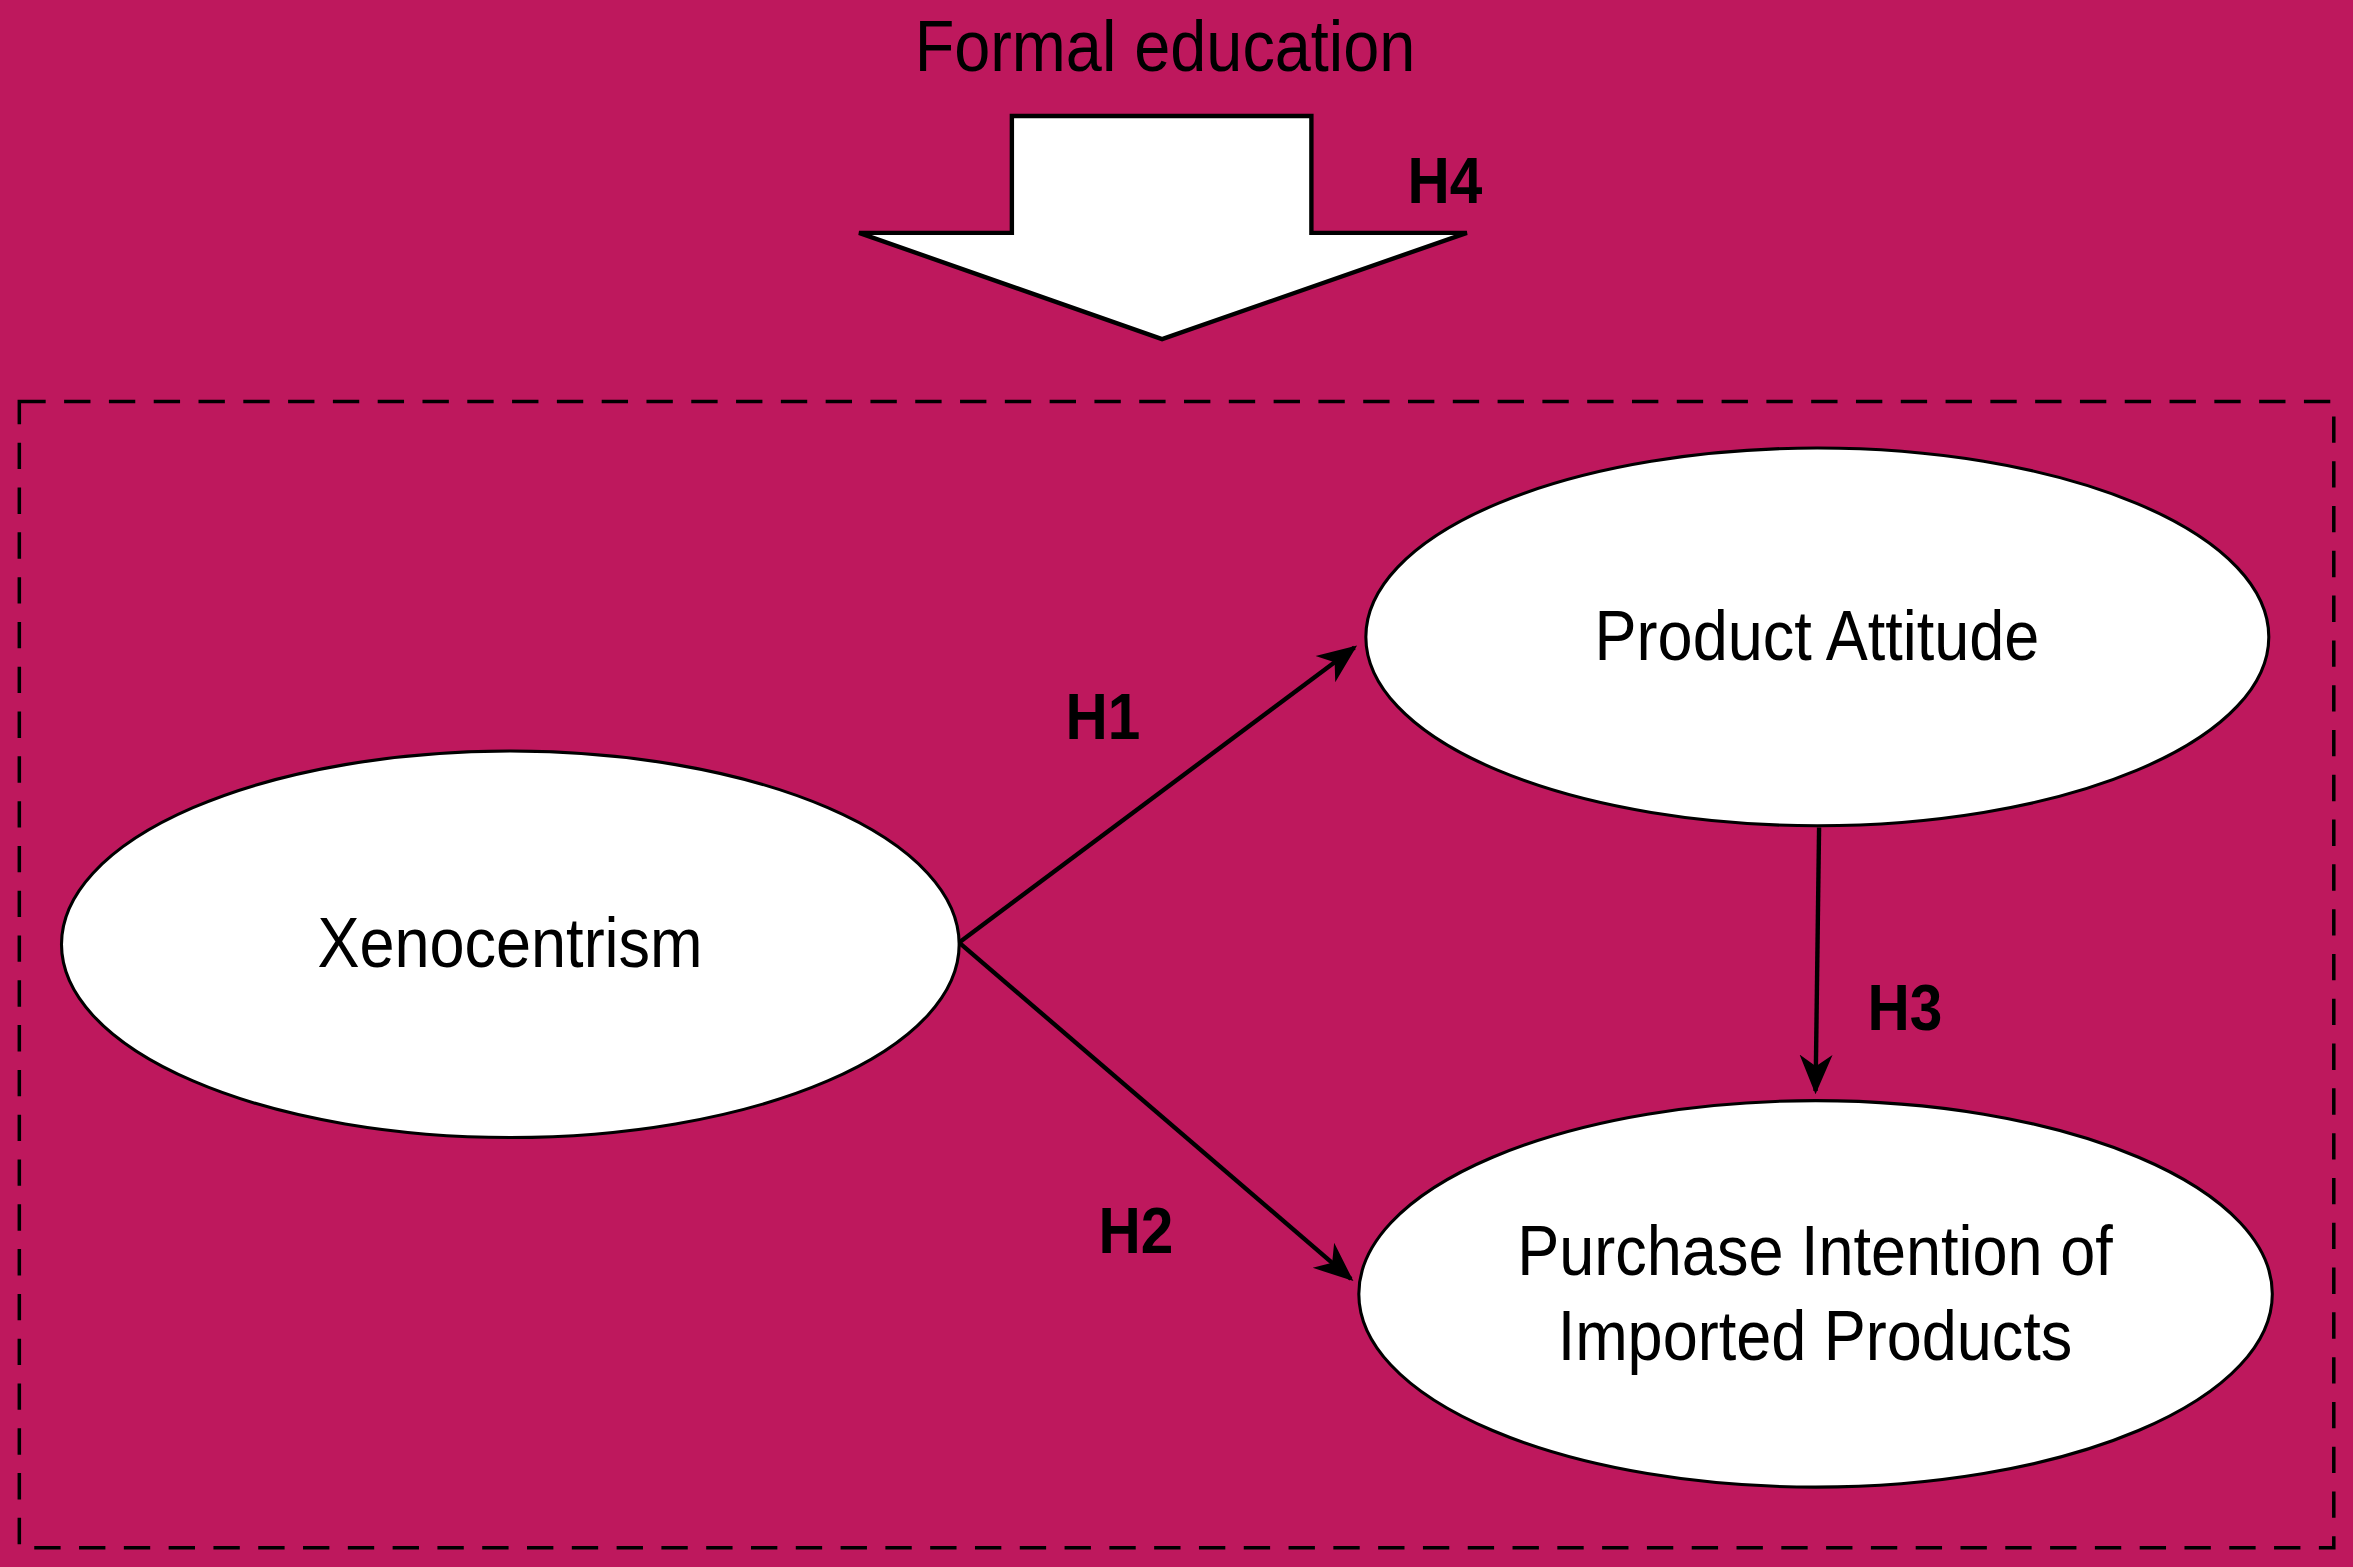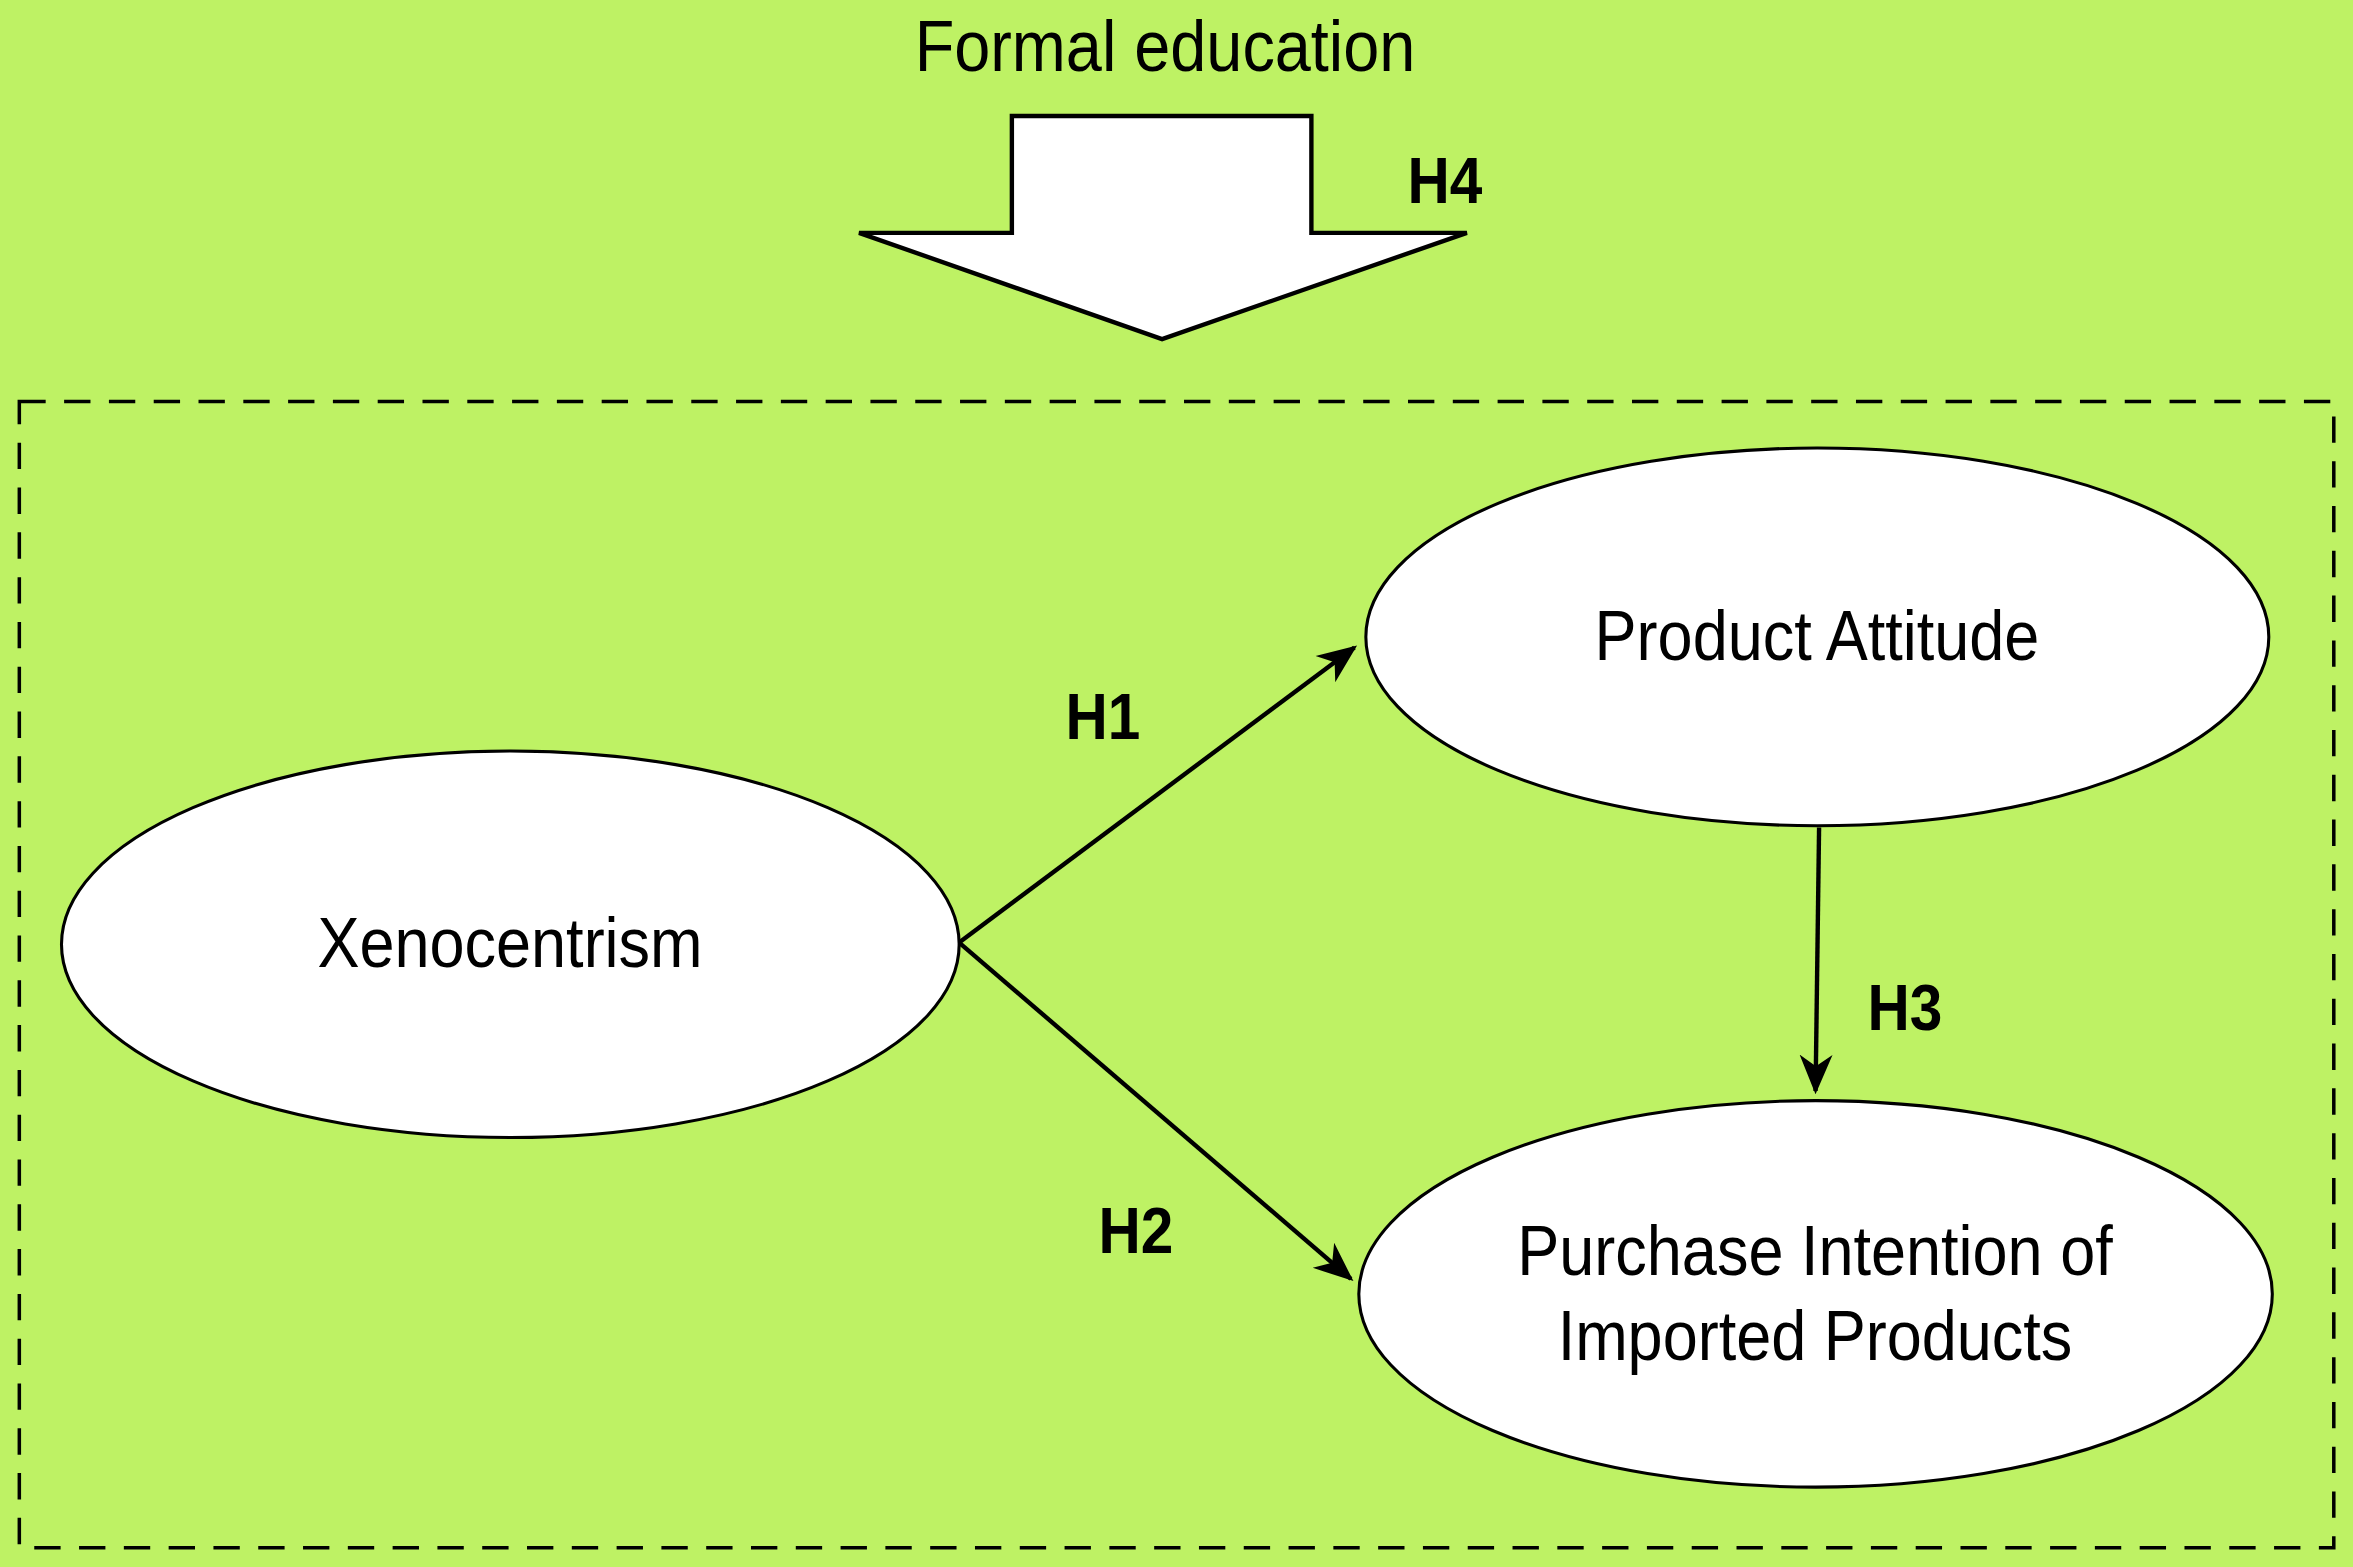--- a/index.html
+++ b/index.html
@@ -1,20 +1,20 @@
 <!DOCTYPE html>
 <html style="font-size:14px"><head>
 <meta charset="utf-8">
 <style>
   html, body { margin: 0; padding: 0; background: #ffffff; }
   .canvas {
     position: relative;
     width: 2354px;
     height: 1568px;
-    background: #bef264;
+    background: #be185d;
     font-family: "Liberation Sans", "DejaVu Sans", sans-serif;
     color: #000000;
     overflow: hidden;
   }
   .canvas svg.layer {
     position: absolute;
     left: 0; top: 0;
     width: 2354px; height: 1568px;
   }
   .label {

